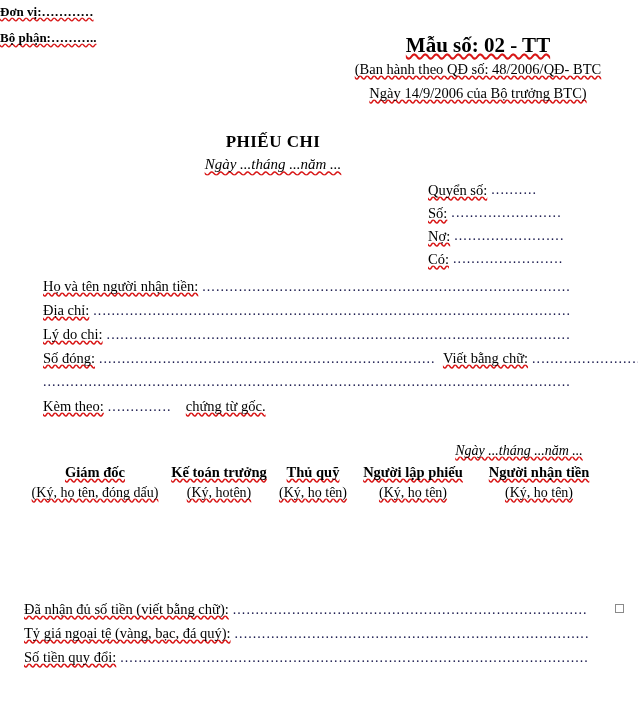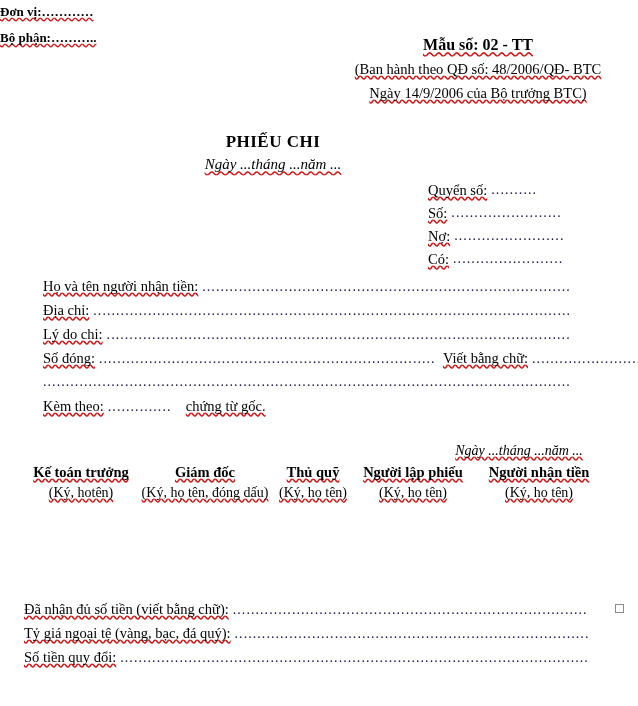--- a/index.html
+++ b/index.html
@@ -34,21 +34,21 @@
   #hdr-left { left: 28px; top: 33px; font-size: 13px; line-height: 24px; }
   #hdr-left div { margin-bottom: 2px; }
 
   #hdr-right {
     position: absolute;
     left: 318px; top: 33px; width: 320px;
     text-align: center;
     font-size: 14.5px;
     line-height: 24px;
   }
-  #hdr-right .l1 { font-weight: bold; font-size: 16px; }
+  #hdr-right .l1 { font-weight: bold; font-size: 21px; }
 
   
   #title-block {
     position: absolute;
     left: 0; top: 132px; width: 546px;
     text-align: center;
   }
   #doc-title { font-size: 17px; font-weight: bold; letter-spacing: .5px; }
   #title-date { font-size: 15px; font-style: italic; margin-top: 4px; }
 
@@ -257,38 +257,38 @@
     </div>
 
   </div>
 
   <div id="sig-date">
     <span class="sp">Ngày ...tháng ...năm ...</span>
   </div>
 
   <div id="sig-row">
 
+    <div class="sig-col c1">
+      <div class="role">
+        <span class="sp">Giám đốc</span>
+      </div>
+      <div class="note">
+        <span class="sp">(Ký, họ tên, đóng dấu)</span>
+      </div>
+    </div>
+
     <div class="sig-col c2">
       <div class="role">
         <span class="sp">Kế toán trưởng</span>
       </div>
       <div class="note">
         <span class="sp">(Ký, hotên)</span>
       </div>
     </div>
 
-    <div class="sig-col c1">
-      <div class="role">
-        <span class="sp">Giám đốc</span>
-      </div>
-      <div class="note">
-        <span class="sp">(Ký, họ tên, đóng dấu)</span>
-      </div>
-    </div>
-
     <div class="sig-col c3">
       <div class="role">
         <span class="sp">Thủ quỹ</span>
       </div>
       <div class="note">
         <span class="sp">(Ký, họ tên)</span>
       </div>
     </div>
 
     <div class="sig-col c4">

